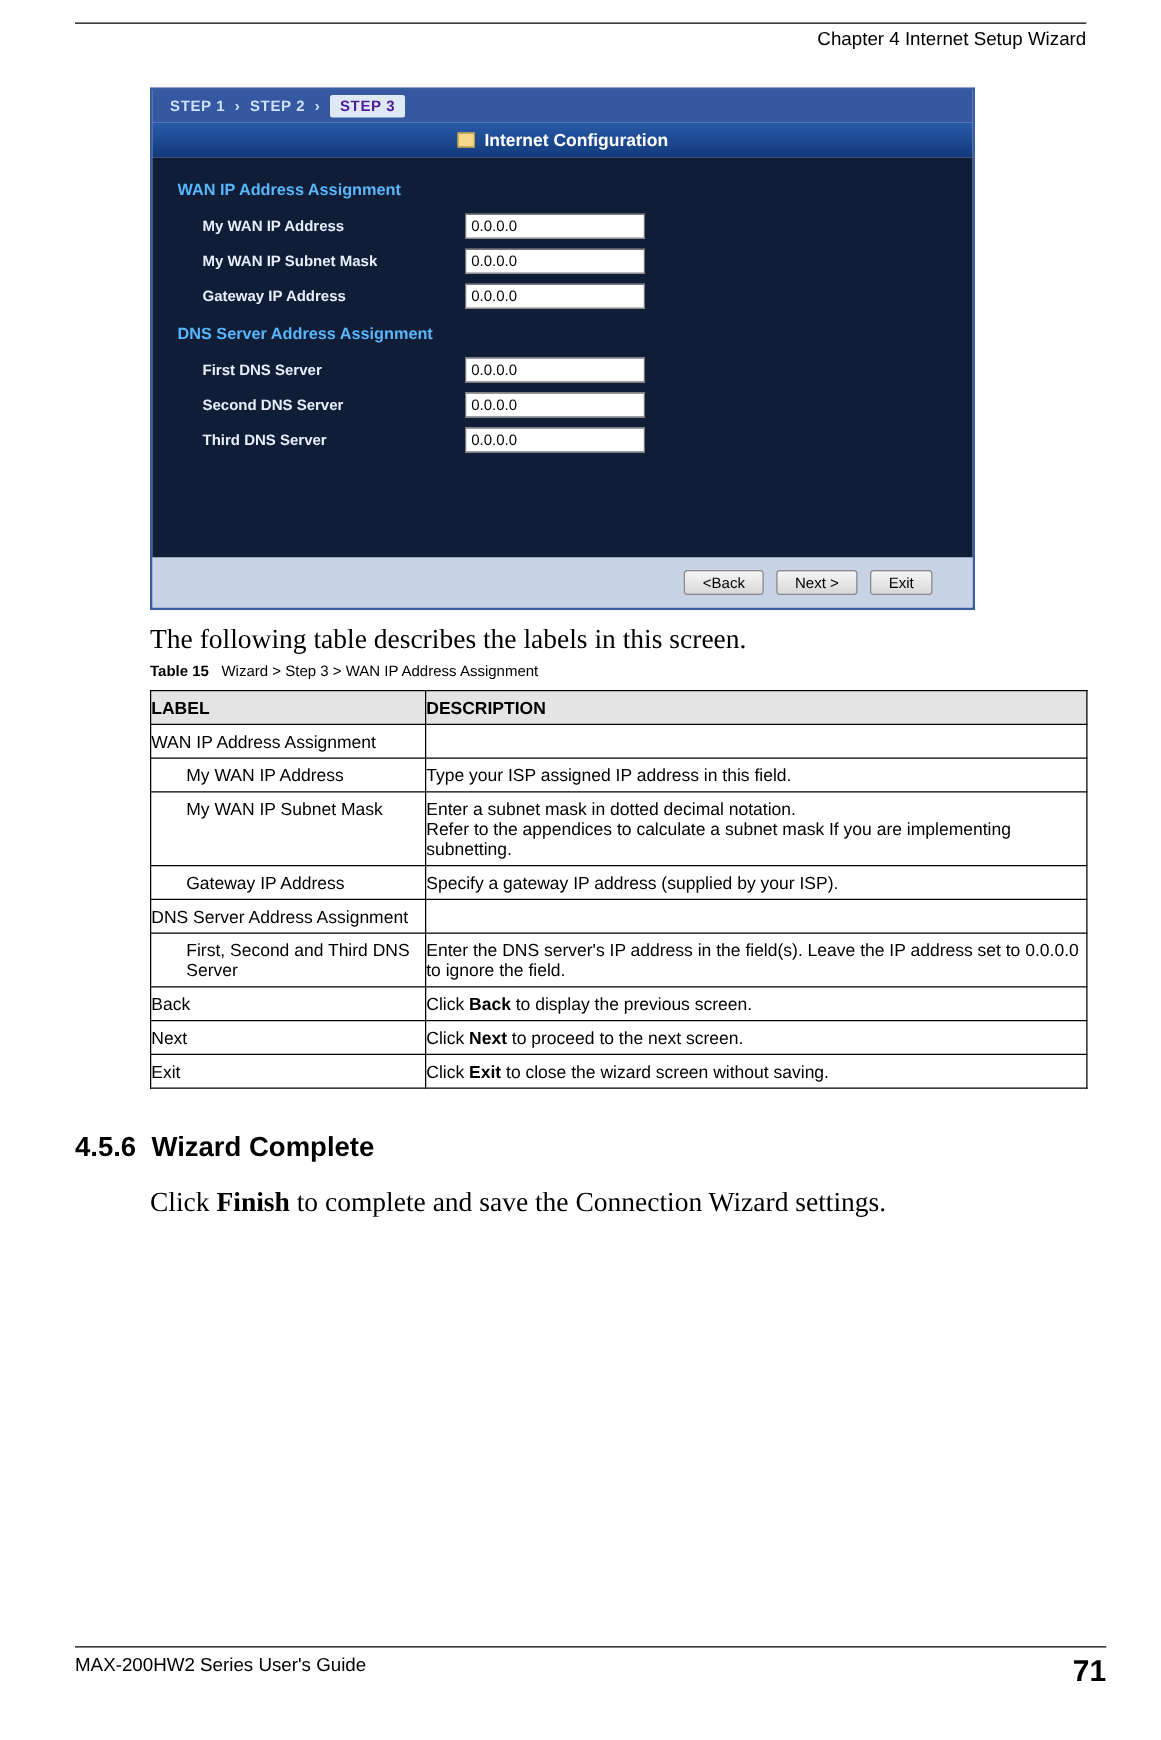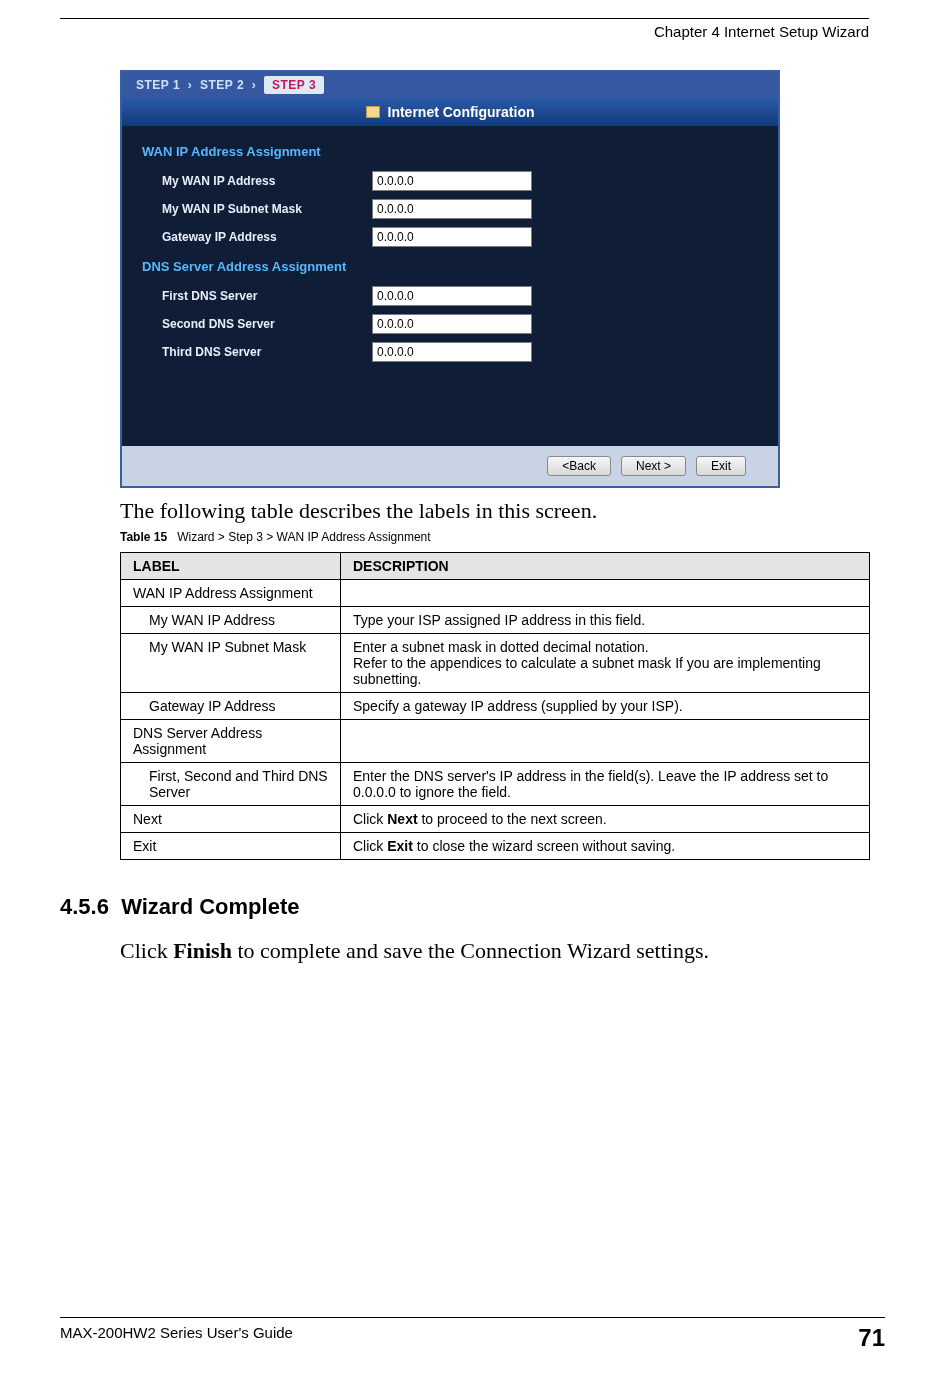--- a/index.html
+++ b/index.html
@@ -44,21 +44,21 @@
   .wiz-steps {
     background: #3558a0;
     color: #cfe0ff;
     padding: 6px 14px;
     font-size: 12px;
     letter-spacing: 0.5px;
     font-weight: bold;
   }
   .wiz-steps .active {
     background: #dfe9f5;
-    color: #be185d;
+    color: #4c1d95;
     padding: 2px 8px;
     border-radius: 2px;
   }
   .panel-title {
     background: #1e4a8a;
     background: linear-gradient(#2a5aa8,#123a7a);
     color: #fff;
     padding: 6px 30px;
     font-weight: bold;
     font-size: 14px;
@@ -80,21 +80,21 @@
     font-size: 13px;
   }
   .form-row {
     display: flex;
     align-items: center;
     padding: 4px 0 4px 20px;
     font-size: 12px;
   }
   .form-row .lbl { width: 210px; color: #e8eefc; font-weight: bold; }
   .form-row input {
-    width: 160px;
+    width: 144px;
     height: 20px;
     font-size: 12px;
     padding: 1px 4px;
     border: 1px solid #7a7a7a;
     background: #fff;
   }
   .panel-footer {
     background: #c8d4e5;
     display: flex;
     justify-content: flex-end;
@@ -127,21 +127,21 @@
     margin-bottom: 8px;
   }
   table.desc {
     width: 750px;
     border-collapse: collapse;
     font-family: Arial, Helvetica, sans-serif;
     font-size: 14px;
   }
   table.desc th, table.desc td {
     border: 1px solid #000;
-    padding: 5px 12px;
+    padding: 5px 0;
     text-align: left;
     vertical-align: top;
   }
   table.desc th {
     background: #e4e4e4;
     font-weight: bold;
   }
   .indent { padding-left: 28px !important; }
 
   h3.sub {
@@ -259,20 +259,24 @@
         </tr>
         <tr>
           <td>DNS Server Address Assignment</td>
           <td style="white-space: pre-line;"></td>
         </tr>
         <tr>
           <td class="indent">First, Second and Third DNS Server</td>
           <td style="white-space: pre-line;">Enter the DNS server's IP address in the field(s). Leave the IP address set to 0.0.0.0 to ignore the field.</td>
         </tr>
         <tr>
+          <td>Back</td>
+          <td><span>Click </span><b>Back</b><span> to display the previous screen.</span></td>
+        </tr>
+        <tr>
           <td>Next</td>
           <td><span>Click </span><b>Next</b><span> to proceed to the next screen.</span></td>
         </tr>
         <tr>
           <td>Exit</td>
           <td><span>Click </span><b>Exit</b><span> to close the wizard screen without saving.</span></td>
         </tr>
       </tbody>
   </table>
 

